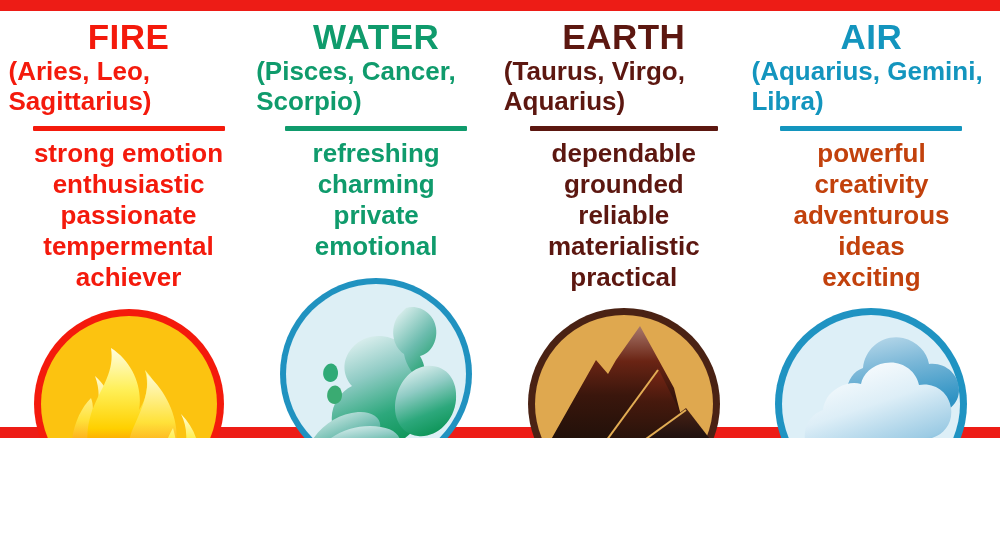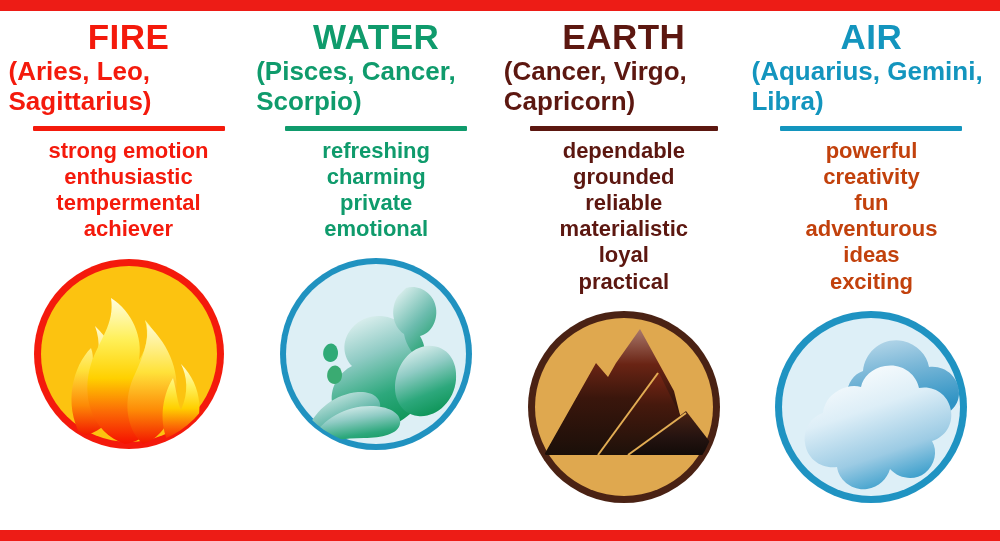--- a/index.html
+++ b/index.html
@@ -6,21 +6,21 @@
     margin: 0;
     padding: 0;
     background: #ffffff;
   }
   body {
     font-family: "Liberation Sans", sans-serif;
   }
   #infographic {
     position: relative;
     width: 1000px;
-    height: 541px;
+    height: 438px;
     background: #ffffff;
     overflow: hidden;
   }
   .edge-bar {
     position: absolute;
     left: 0;
     width: 1000px;
     height: 11px;
     background: #ed1c16;
   }
@@ -69,21 +69,21 @@
     margin: 9px 0 7px 0;
     border-radius: 1px;
   }
   .traits {
     list-style: none;
     margin: 0;
     padding: 0;
     text-align: center;
   }
   .traits li {
-    font-size: 22px;
+    font-size: 26px;
     font-weight: bold;
     line-height: 1.19;
     white-space: nowrap;
   }
 
   .badge-wrap {
     margin-top: 12px;
     width: 200px;
     height: 200px;
     display: flex;
@@ -112,20 +112,21 @@
 
   <div class="columns">
 
     <div class="column col-fire">
       <div class="element-name" style="color: rgb(244, 26, 12);">FIRE</div>
       <div class="signs" style="color: rgb(244, 26, 12);">(Aries, Leo, Sagittarius)</div>
       <div class="rule" style="background:#f41a0c"></div>
       <ul class="traits" style="color: rgb(244, 26, 12);">
         <li>strong emotion</li>
         <li>enthusiastic</li>
+        <li>passionate</li>
         <li>tempermental</li>
         <li>achiever</li>
       </ul>
       <div class="badge-wrap">
         <svg class="badge" viewBox="0 0 200 200">
           <defs>
             <linearGradient id="fireFlame" x1="0" y1="0" x2="0" y2="1">
               <stop offset="0%" stop-color="#fffde0"></stop>
               <stop offset="28%" stop-color="#fff05a"></stop>
               <stop offset="55%" stop-color="#ffd000"></stop>
@@ -201,28 +202,27 @@
 
             <path d="M50 92 C56 86 62 92 62 99 C62 106 56 110 51 107 C46 104 46 96 50 92 Z" fill="#2faa77"></path>
             <path d="M54 114 C60 108 66 114 66 121 C66 128 60 132 55 129 C50 126 50 118 54 114 Z" fill="#3aab72"></path>
           </g>
         </svg>
       </div>
     </div>
 
     <div class="column col-earth">
       <div class="element-name" style="color:#5c1710">EARTH</div>
-      <div class="signs" style="color:#5c1710">(Cancer, Virgo, Capricorn)</div>
+      <div class="signs" style="color:#5c1710">(Taurus, Virgo, Aquarius)</div>
       <div class="rule" style="background:#5c1710"></div>
       <ul class="traits" style="color:#5c1710">
         <li>dependable</li>
         <li>grounded</li>
         <li>reliable</li>
         <li>materialistic</li>
-        <li>loyal</li>
         <li>practical</li>
       </ul>
       <div class="badge-wrap">
         <svg class="badge" viewBox="0 0 200 200">
           <defs>
             <linearGradient id="mtnGrad" x1="0" y1="0" x2="0" y2="1">
               <stop offset="0%" stop-color="#a8786b"></stop>
               <stop offset="28%" stop-color="#6a2414"></stop>
               <stop offset="55%" stop-color="#3a160c"></stop>
               <stop offset="100%" stop-color="#1a0f09"></stop>
@@ -260,21 +260,20 @@
       </div>
     </div>
 
     <div class="column col-air">
       <div class="element-name" style="color:#1395be">AIR</div>
       <div class="signs" style="color:#1395be">(Aquarius, Gemini, Libra)</div>
       <div class="rule" style="background:#1395be"></div>
       <ul class="traits" style="color:#c2410c">
         <li>powerful</li>
         <li>creativity</li>
-        <li>fun</li>
         <li>adventurous</li>
         <li>ideas</li>
         <li>exciting</li>
       </ul>
       <div class="badge-wrap">
         <svg class="badge" viewBox="0 0 200 200">
           <defs>
             <linearGradient id="cloudBack" x1="0" y1="0" x2="0.3" y2="1">
               <stop offset="0%" stop-color="#bfdcec"></stop>
               <stop offset="45%" stop-color="#7cb8d8"></stop>

